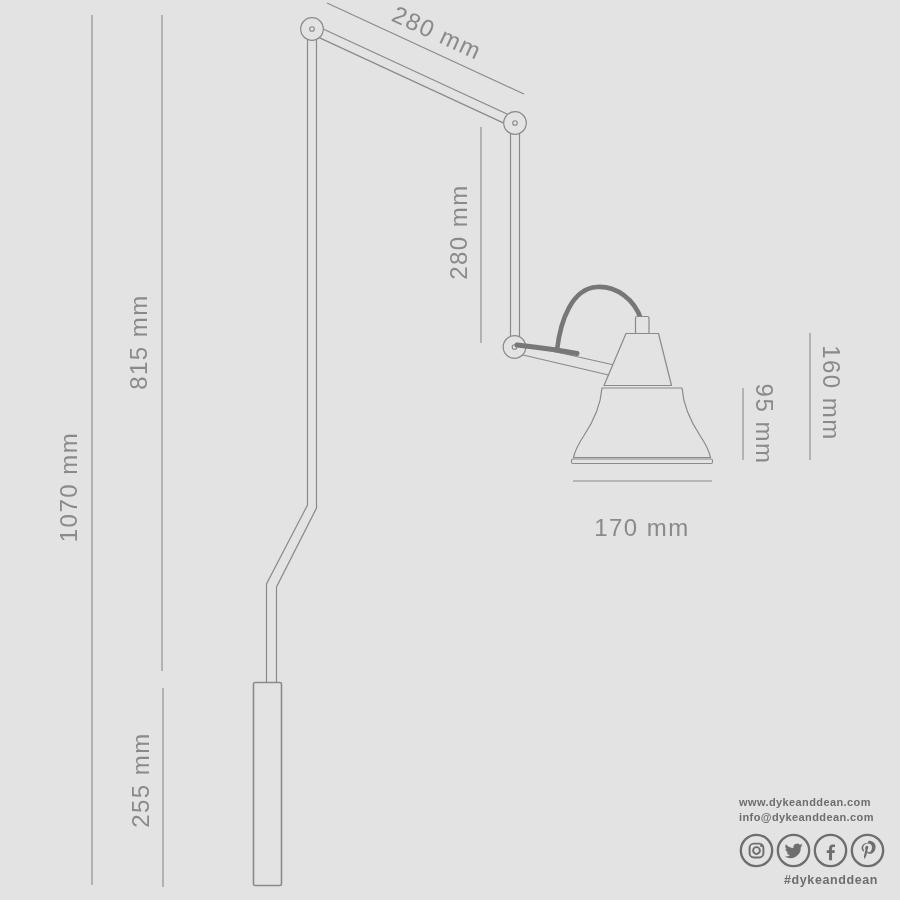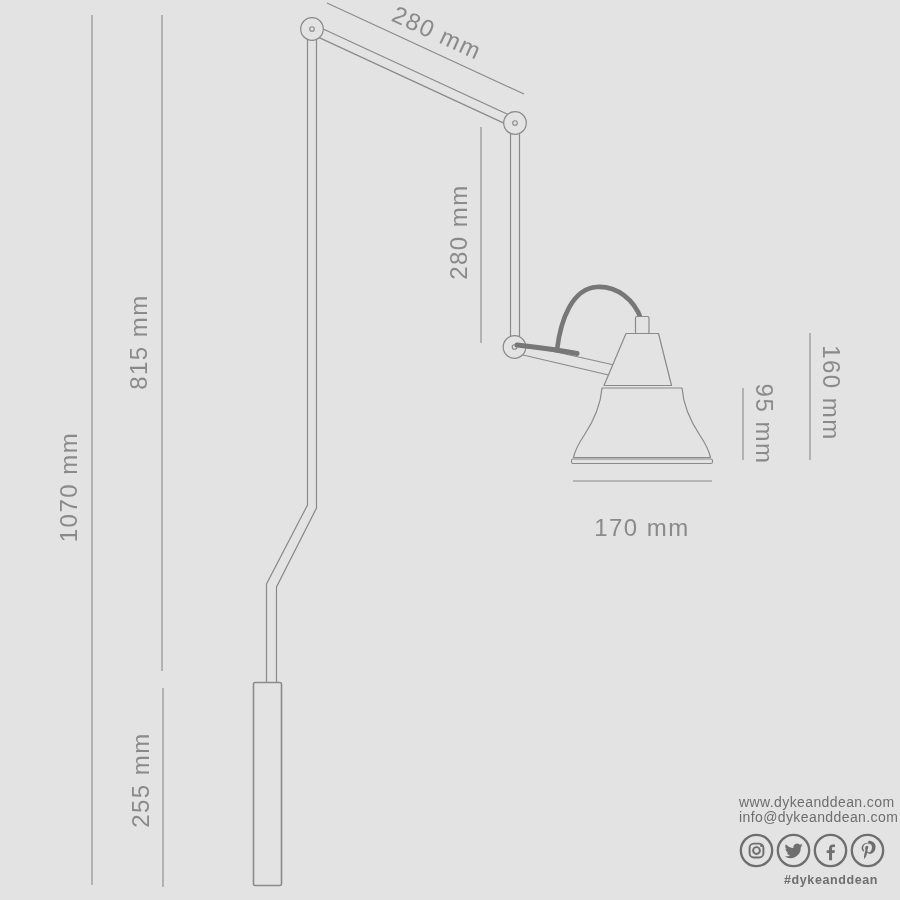--- a/index.html
+++ b/index.html
@@ -22,22 +22,22 @@
   }
   .dim.ccw{transform:translate(-50%,-50%) rotate(-90deg);}
   .dim.cw{transform:translate(-50%,-50%) rotate(90deg);}
   .dim.slope{transform:translate(-50%,-50%) rotate(24.8deg);}
   .brand{
     position:absolute;
     left:739px;top:795px;
     color:#6e6e6e;
   }
   .brand .line{
-    font-size:14px;
-    font-weight:400;
+    font-size:11px;
+    font-weight:700;
     letter-spacing:.4px;
     line-height:15px;
     white-space:nowrap;
   }
   .social{
     display:flex;
     gap:2px;
     margin-top:8px;
   }
   .social svg{display:block;cursor:pointer;}

